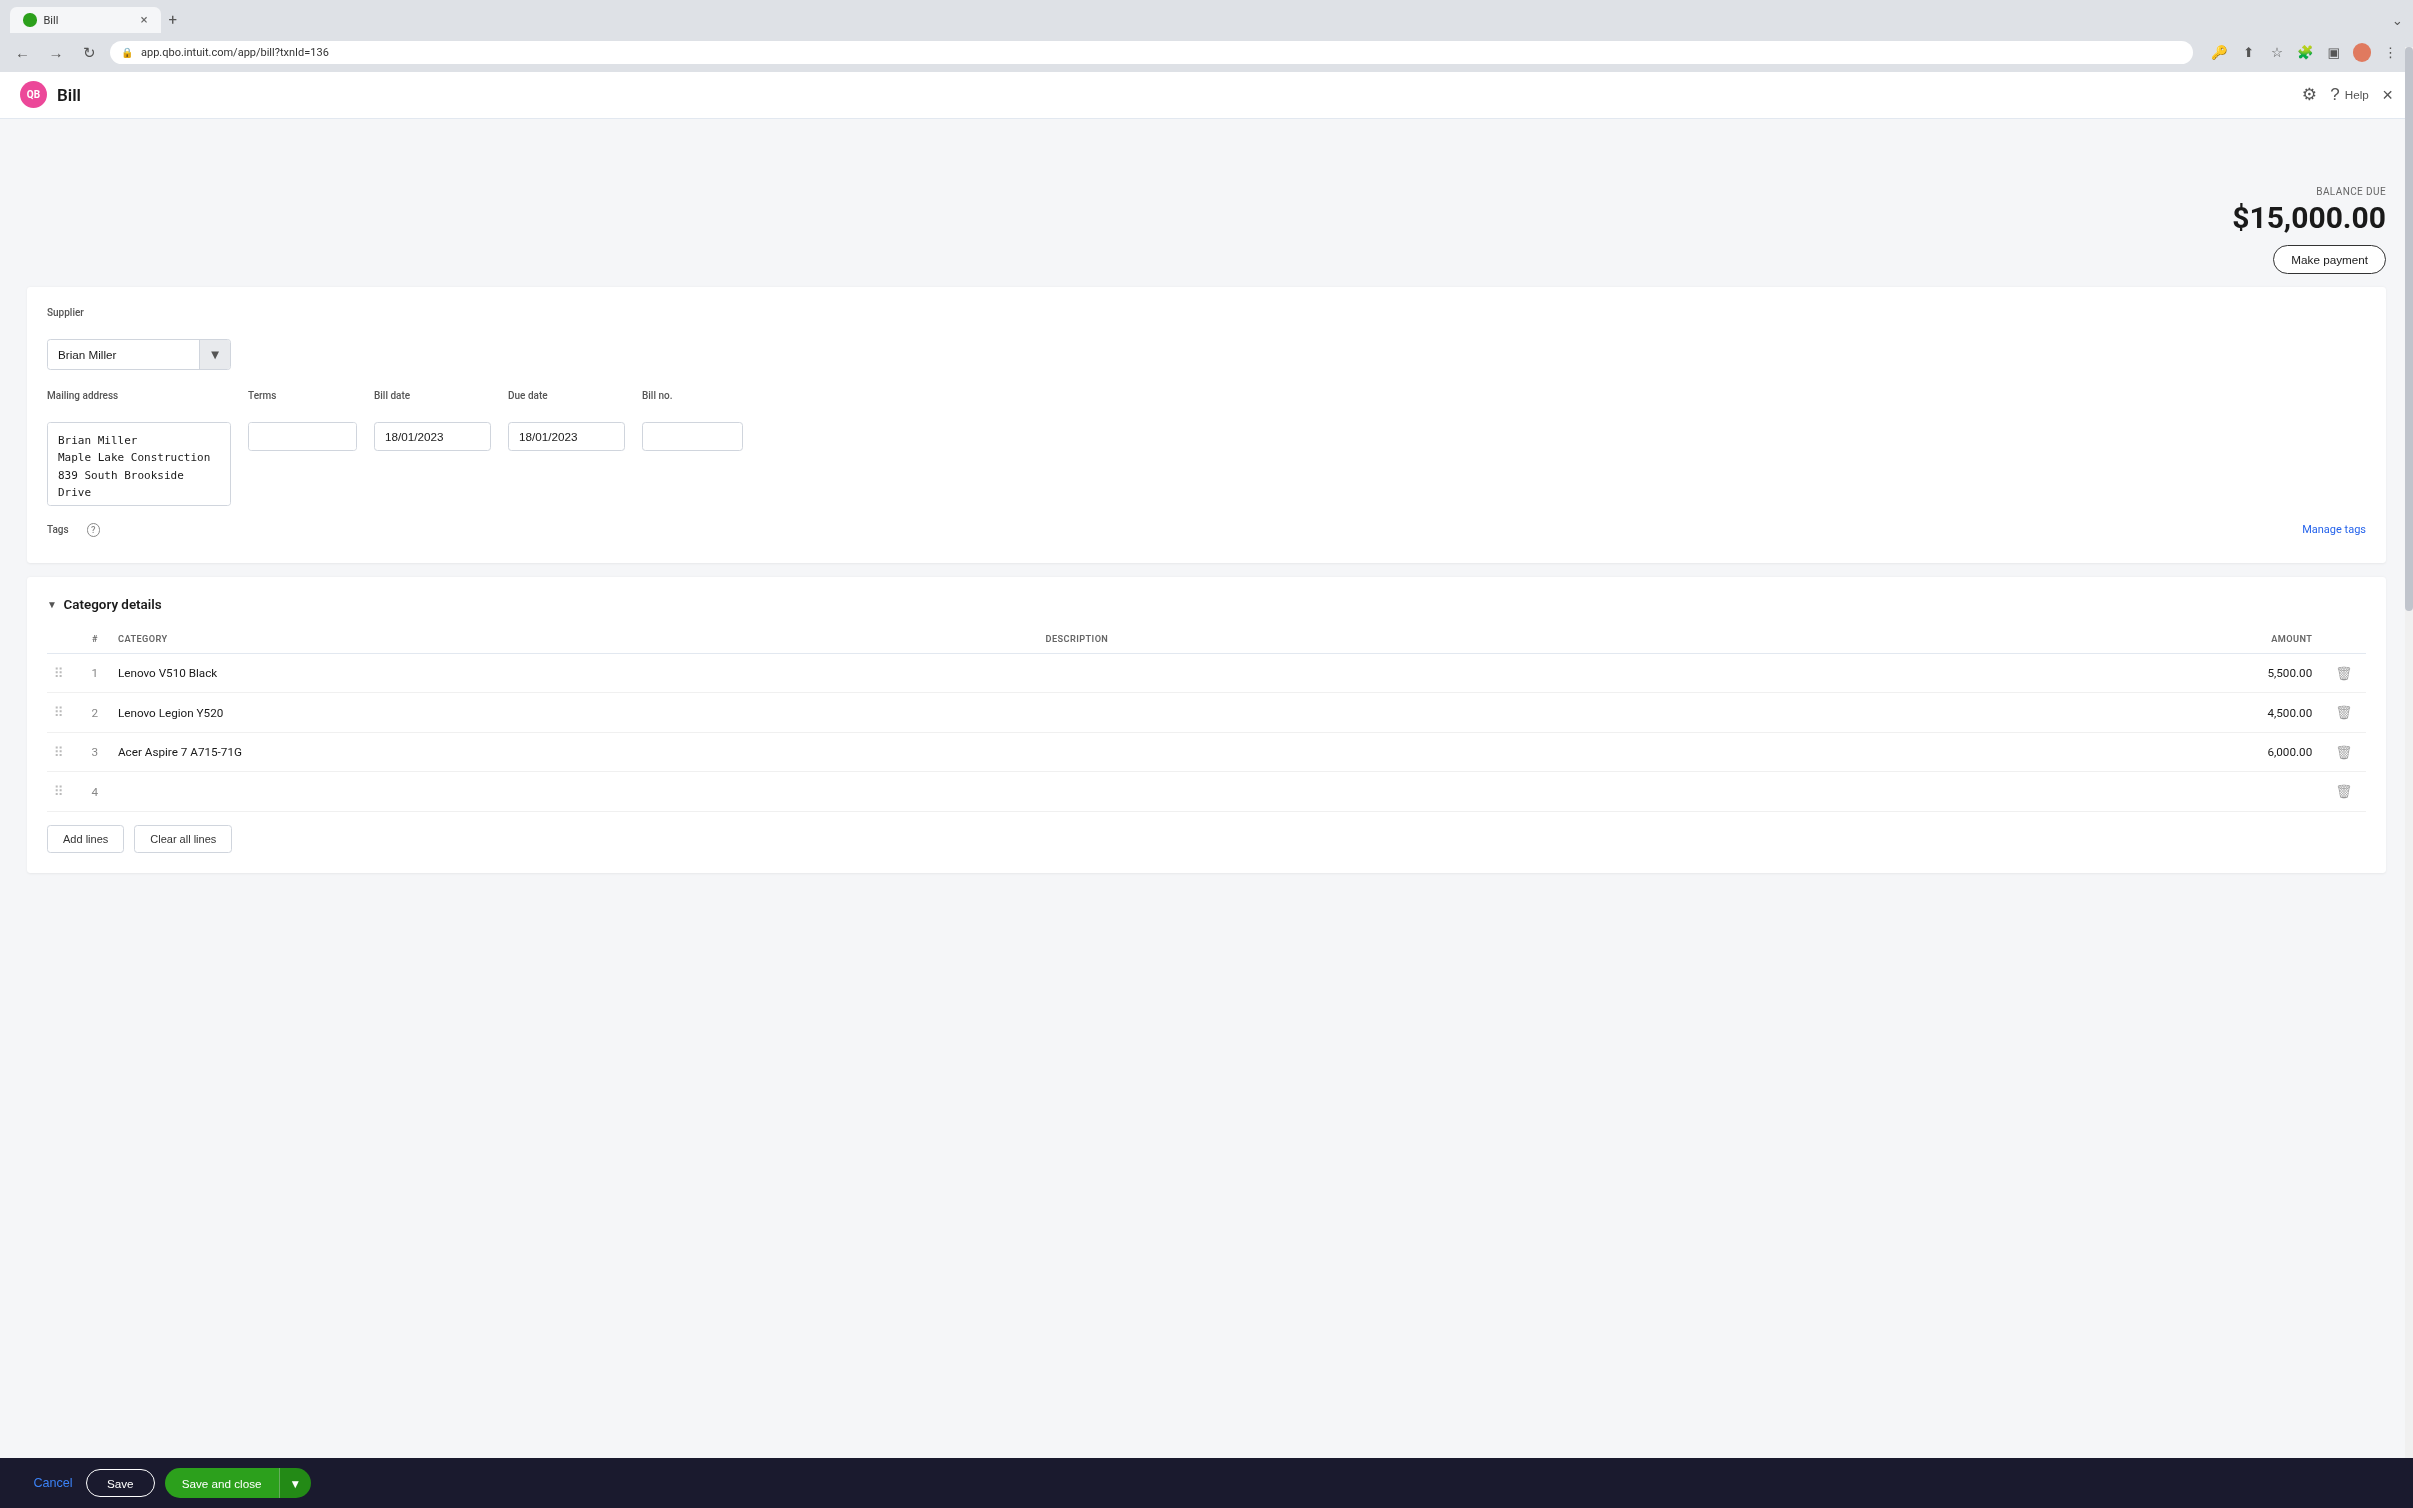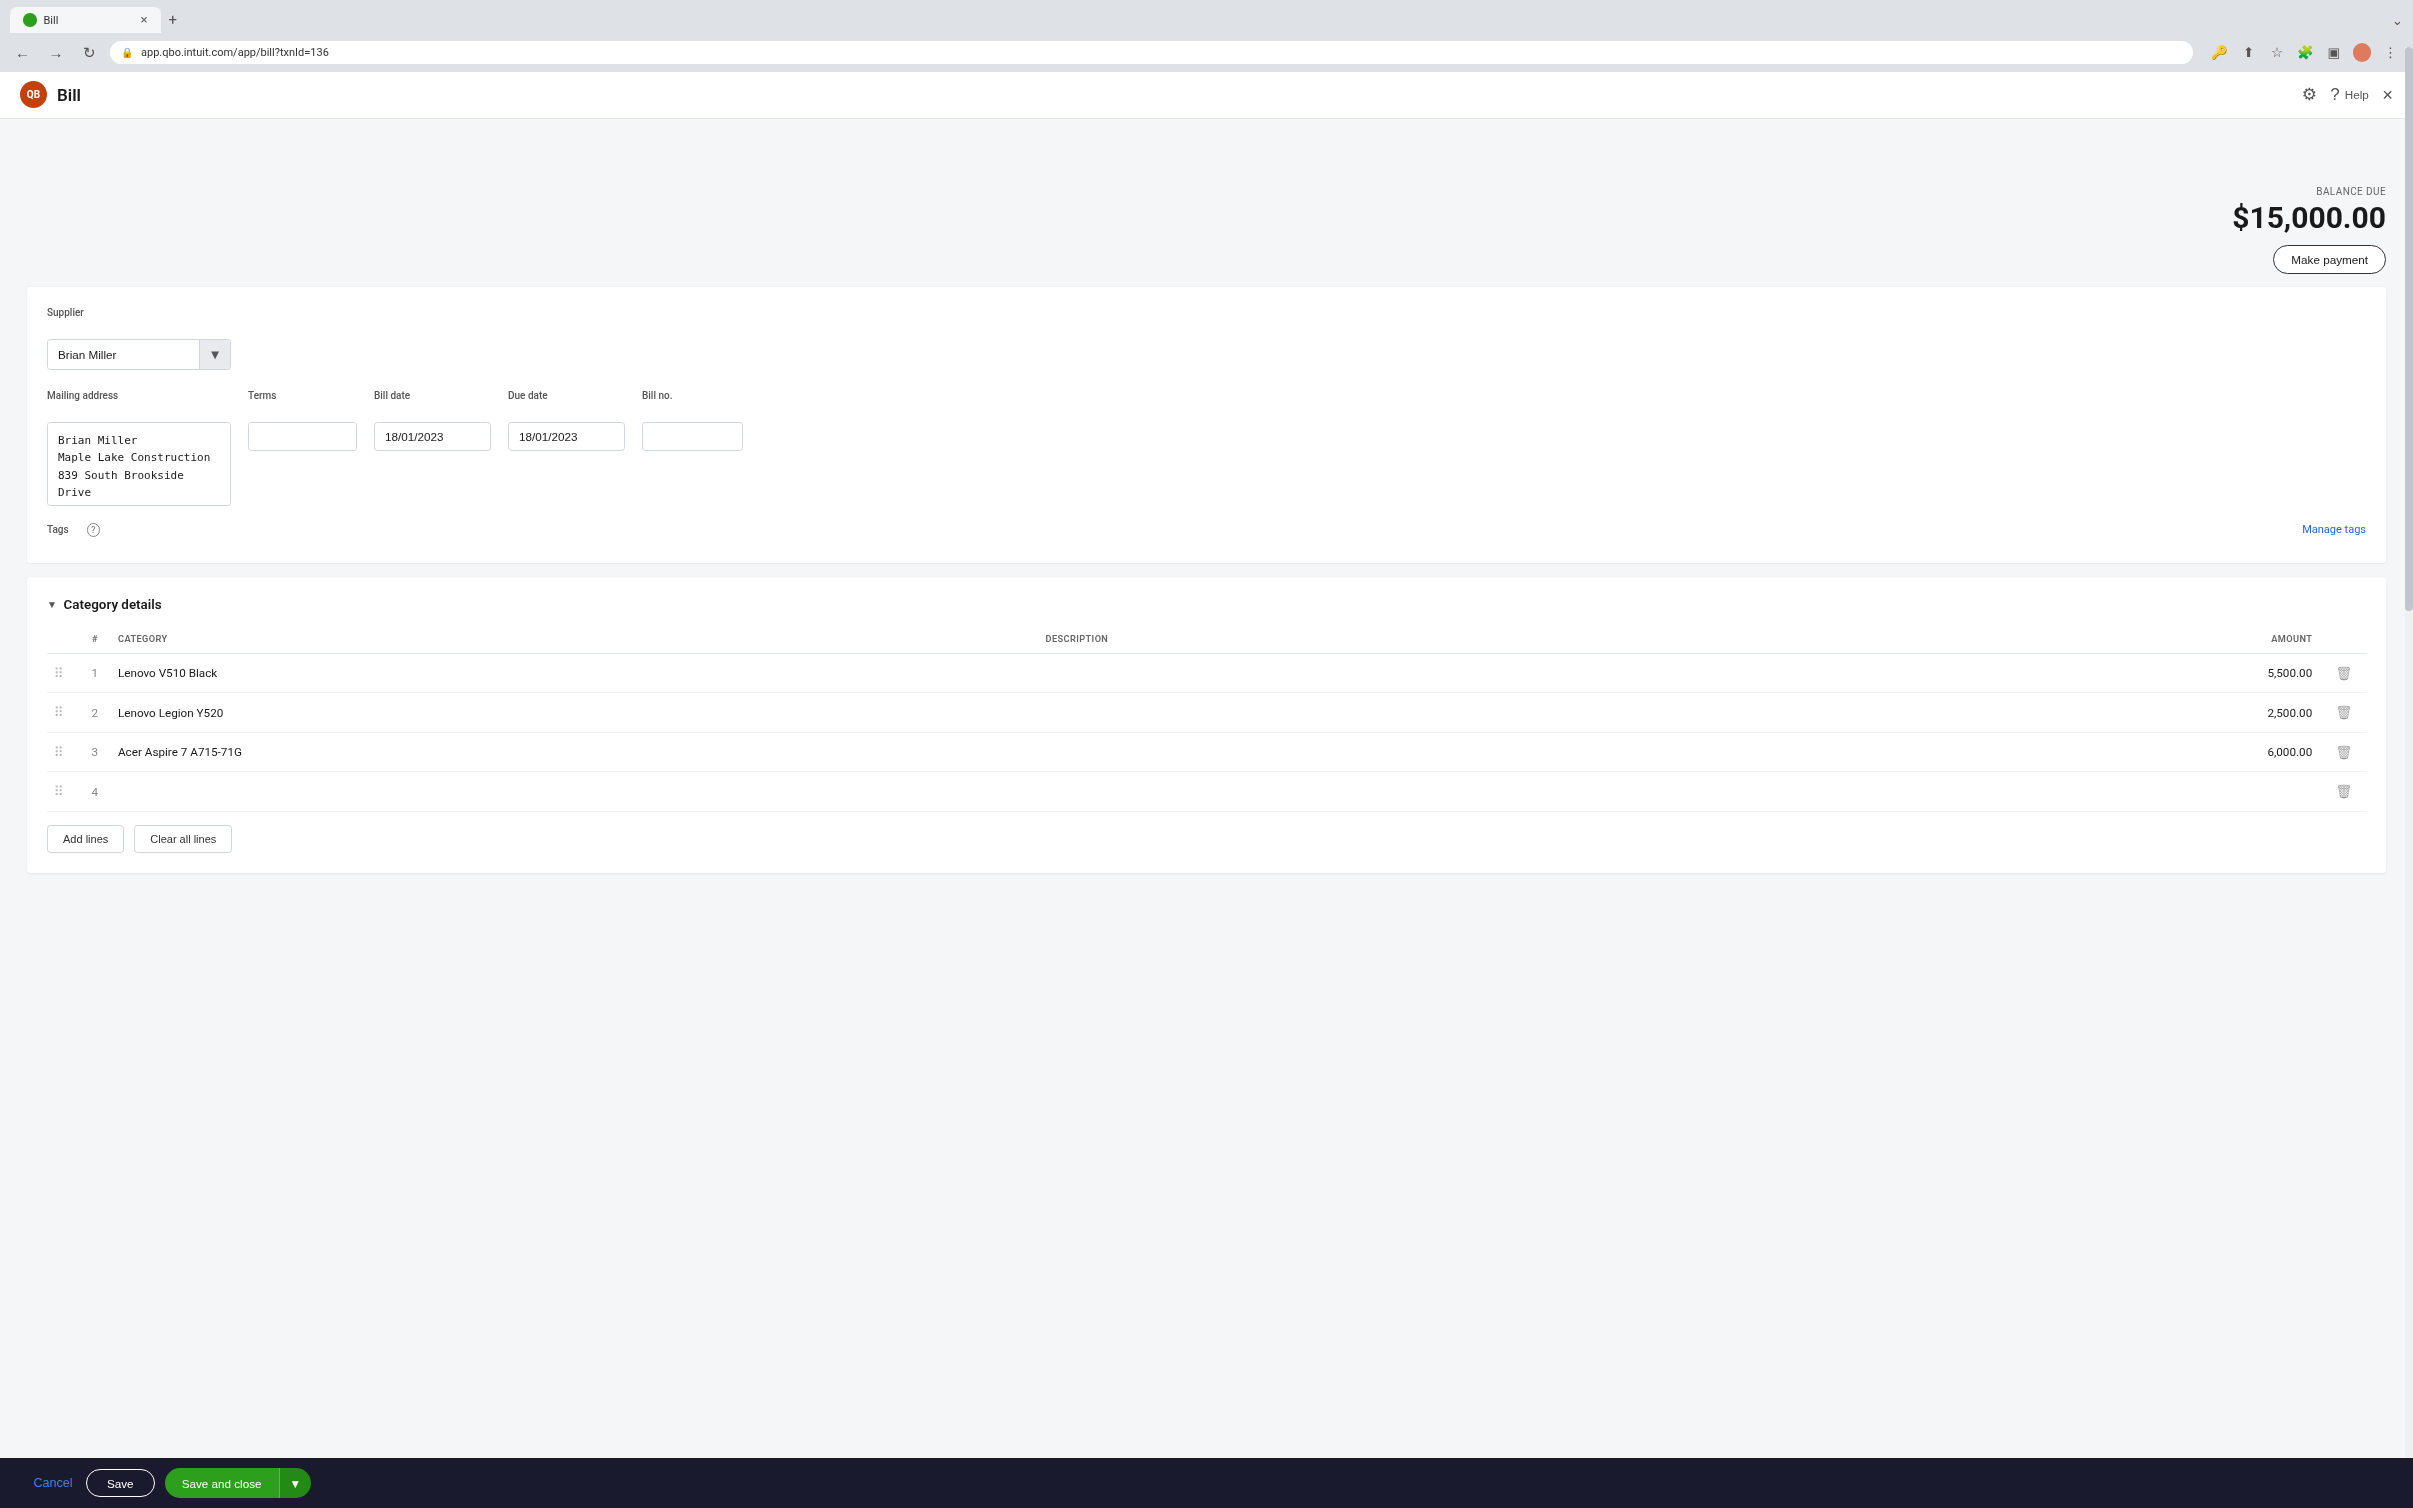--- a/index.html
+++ b/index.html
@@ -17,21 +17,21 @@
     .browser-addressbar { background: #dee1e6; padding: 6.7px 10px; display: flex; align-items: center; gap: 8.4px; }
     .browser-nav-btn { background: none; border: none; cursor: pointer; color: #555; font-size: 15px; padding: 3.4px; border-radius: 50%; width: 25px; height: 25px; display: flex; align-items: center; justify-content: center; }
     .browser-url-bar { flex: 1; background: white; border-radius: 17px; padding: 5px 11.7px; font-size: 11px; color: #333; display: flex; align-items: center; gap: 6.7px; }
     .browser-url-lock { color: #555; font-size: 10px; }
     .browser-url-text { color: #333; }
     .browser-toolbar-icons { display: flex; align-items: center; gap: 3.4px; margin-left: 6.7px; }
     .browser-toolbar-icon { background: none; border: none; cursor: pointer; color: #555; font-size: 13.4px; padding: 3.4px; border-radius: 50%; width: 25px; height: 25px; display: flex; align-items: center; justify-content: center; }
 
     
     .app-header { background: white; border-bottom: 0.8px solid #e2e8f0; padding: 0 20px; height: 47px; display: flex; align-items: center; gap: 10px; }
-    .app-logo { width: 27px; height: 27px; background: #c2410c; border-radius: 50%; display: flex; align-items: center; justify-content: center; color: white; font-size: 10px; font-weight: bold; }
+    .app-logo { width: 27px; height: 27px; background: #ec4899; border-radius: 50%; display: flex; align-items: center; justify-content: center; color: white; font-size: 10px; font-weight: bold; }
     .app-title { font-size: 17px; font-weight: 600; color: #1a1a1a; }
     .app-header-right { margin-left: auto; display: flex; align-items: center; gap: 13.4px; }
     .app-header-icon-btn { background: none; border: none; cursor: pointer; color: #555; font-size: 17px; display: flex; align-items: center; gap: 5px; }
     .app-header-help { font-size: 11.7px; color: #555; }
     .app-header-close { font-size: 18.4px; color: #555; }
 
     
     .main-content { background: #f5f6f8; padding: 20px 27px; min-height: calc(100vh - 47px - 34px - 50px); }
 
     
@@ -261,21 +261,21 @@
           <td></td>
           <td class="amount-col">5,500.00</td>
           <td><button class="delete-btn">🗑</button></td>
         </tr>
 
         <tr>
           <td class="drag-handle">⠿</td>
           <td class="row-num">2</td>
           <td><span>Lenovo Legion Y520</span></td>
           <td></td>
-          <td class="amount-col">2,500.00</td>
+          <td class="amount-col">4,500.00</td>
           <td><button class="delete-btn">🗑</button></td>
         </tr>
 
         <tr>
           <td class="drag-handle">⠿</td>
           <td class="row-num">3</td>
           <td><span>Acer Aspire 7 A715-71G</span></td>
           <td></td>
           <td class="amount-col">6,000.00</td>
           <td><button class="delete-btn">🗑</button></td>

